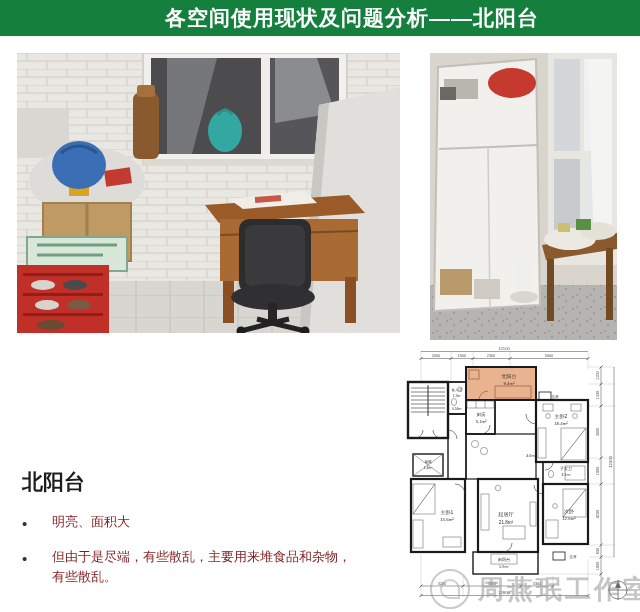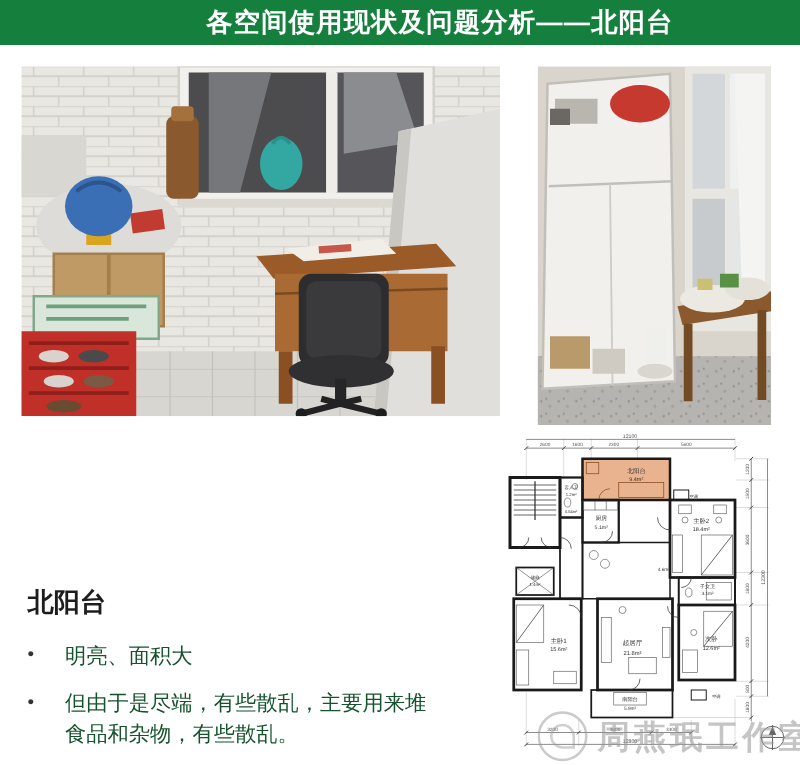--- a/index.html
+++ b/index.html
@@ -16,21 +16,21 @@
 
   #floorplan{position:absolute;left:403px;top:344px;width:237px;height:268px;}
   #floorplan svg{display:block;}
   .plan-label{fill:#333;}
   .dim-text{fill:#555;}
 
   .analysis{position:absolute;left:22px;top:468px;width:395px;}
   .analysis-heading{font-size:21px;font-weight:bold;color:#1d1d1d;margin:0 0 16px 0;}
   .bullet-row{display:flex;align-items:flex-start;margin-bottom:12px;}
   .bullet-marker{width:30px;flex:0 0 30px;font-size:15px;color:#333;line-height:1.55;}
-  .bullet-text{font-size:17px;color:#14532d;line-height:1.5;max-width:300px;}
+  .bullet-text{font-size:13px;color:#7f1d1d;line-height:1.5;max-width:300px;}
 
   .watermark{position:absolute;left:430px;top:566px;width:210px;height:46px;
     display:flex;align-items:center;overflow:hidden;pointer-events:none;}
   .wm-logo{width:36px;height:36px;border:2.5px solid rgba(150,150,150,.5);
     border-radius:50%;flex:0 0 36px;position:relative;margin-right:8px;}
   .wm-logo::after{content:"";position:absolute;left:8px;top:8px;width:16px;height:16px;
     border:2px solid rgba(150,150,150,.45);border-radius:50% 50% 0 50%;}
   .wm-text{font-size:26px;font-weight:bold;color:rgba(150,150,150,.55);
     letter-spacing:3px;white-space:nowrap;}
 </style>

